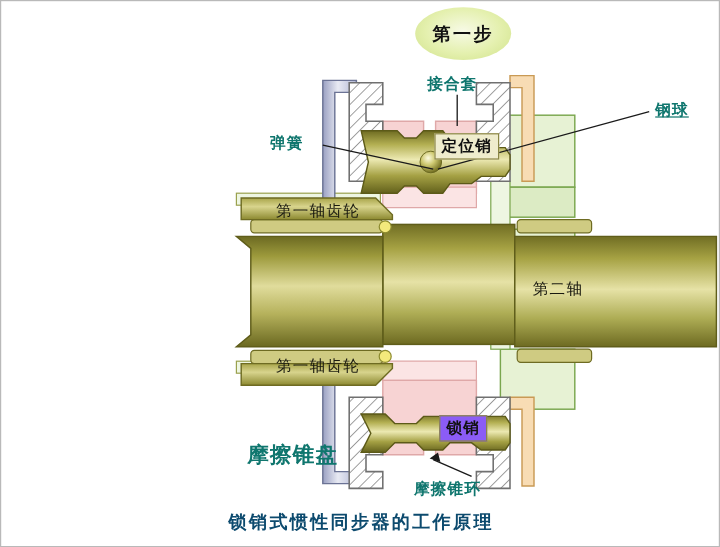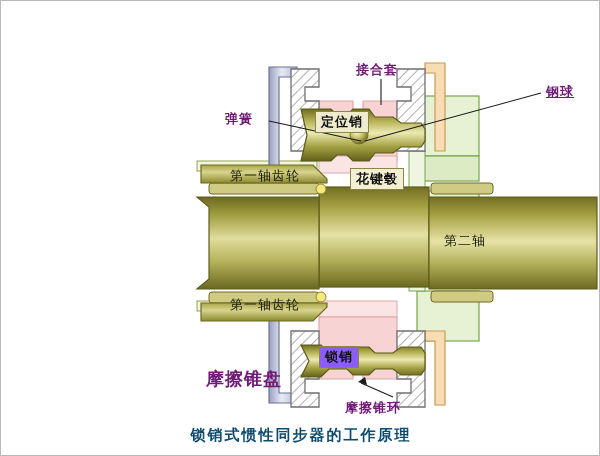--- a/index.html
+++ b/index.html
@@ -5,25 +5,25 @@
   html,body{margin:0;padding:0;}
   body{
     width:600px;height:456px;
     background:#ffffff;
     font-family:"DejaVu Sans","Liberation Sans",sans-serif;
     overflow:hidden;
   }
   #stage{position:relative;width:600px;height:456px;
          border:1px solid #b9b9b9;box-sizing:border-box;background:#fff;}
   svg{position:absolute;left:0;top:0;}
-  .lbl{position:absolute;font-weight:bold;color:#701a75;white-space:nowrap;
+  .lbl{position:absolute;font-weight:bold;color:#0f766e;white-space:nowrap;
        letter-spacing:1px;}
   .boxlbl{position:absolute;font-weight:bold;color:#111;white-space:nowrap;
        background:#f2efd2;border:1px solid #8a8645;padding:1px 5px;
-       letter-spacing:1px;}
+       letter-spacing:1px;margin-left:47px;}
   .onshape{position:absolute;font-weight:normal;color:#1a1a10;white-space:nowrap;
        letter-spacing:1px;}
   .badge{position:absolute;display:flex;align-items:center;justify-content:center;
        font-weight:bold;color:#111;letter-spacing:2px;}
   .caption{position:absolute;font-weight:bold;color:#0c4a6e;letter-spacing:2px;}
 </style>
 </head>
 <body>
 
 <div id="stage">
@@ -160,40 +160,42 @@
 
     <g stroke="#1a1a1a" stroke-width="1.1" fill="none">
       <line x1="268" y1="120" x2="360" y2="140"></line>
       <line x1="380" y1="78" x2="380" y2="104"></line>
       <line x1="540" y1="92" x2="364" y2="140"></line>
       <line x1="392" y1="396" x2="360" y2="382"></line>
       <path d="M366 384 L357 381 L364 376 Z" fill="#1a1a1a" stroke="none"></path>
     </g>
   </svg>
 
+  <div class="badge" style="left:345px;top:5px;width:80px;height:44px;border-radius:50%;
+              background:radial-gradient(ellipse at 50% 45%, #f7fae6 0%, #e4f0ae 55%, #cfe188 100%);
+              font-size:15px;">
+    <span>第一步</span>
+  </div>
 
   <div class="lbl" style="left:224px;top:109px;font-size:13px;">
     <span>弹簧</span>
   </div>
 
   <div class="lbl" style="left:355px;top:60px;font-size:13px;">
     <span>接合套</span>
   </div>
 
   <div class="lbl" style="left:545px;top:82px;font-size:13px;text-decoration:underline;">
     <span>钢球</span>
   </div>
 
   <div class="boxlbl" style="left:314px;top:110px;font-size:13px;background:#efeccd;border-color:#8a8645;">
     <span>定位销</span>
   </div>
 
-  <div class="boxlbl" style="left:349px;top:167px;font-size:13px;background:#f2efd2;border-color:#8a8645;">
-    <span>花键毂</span>
-  </div>
 
   <div class="onshape" style="left:229px;top:166px;font-size:13px;">
     <span>第一轴齿轮</span>
   </div>
 
   <div class="onshape" style="left:229px;top:295px;font-size:13px;">
     <span>第一轴齿轮</span>
   </div>
 
   <div class="onshape" style="left:443px;top:231px;font-size:13px;text-align:right;">

